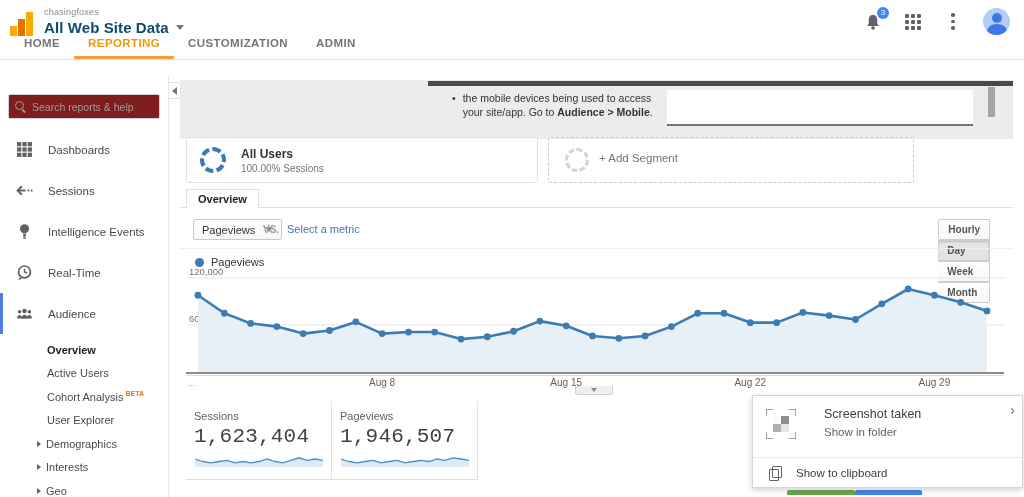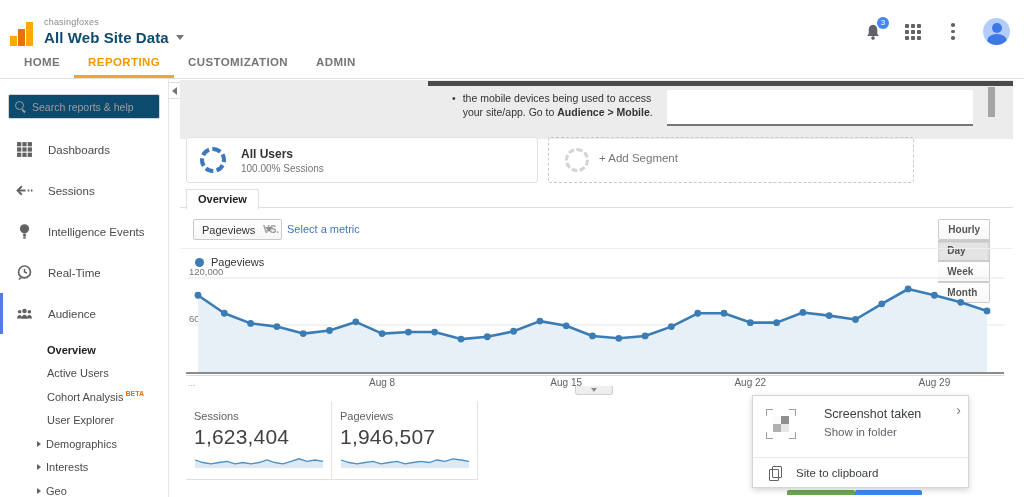--- a/index.html
+++ b/index.html
@@ -1,20 +1,20 @@
 <!DOCTYPE html>
 <html><head>
 <meta charset="utf-8">
 <style>
   * { margin:0; padding:0; box-sizing:border-box; }
   html,body { width:1024px; height:497px; overflow:hidden; background:#fff;
               font-family:"Liberation Sans", sans-serif; color:#333; }
 
   
-  #header { position:absolute; top:10px; left:0; width:1024px; height:69px;
+  #header { position:absolute; top:0; left:0; width:1024px; height:60px;
             background:#fff; border-bottom:1px solid #e2e2e2; z-index:5; }
   #logo { position:absolute; left:10px; top:10px; width:26px; height:26px; }
   #logo .bar { position:absolute; bottom:0; }
   #acct { position:absolute; left:44px; top:7px; }
   #acct .acct-name { font-size:9px; color:#8a8a8a; letter-spacing:.2px; }
   #acct .prop-row { display:flex; align-items:center; margin-top:2px; }
   #acct .prop-name { font-size:15px; color:#0c4a6e; font-weight:bold; letter-spacing:.1px; }
   .caret-down { width:0; height:0; border-left:4px solid transparent; border-right:4px solid transparent;
                 border-top:5px solid #757575; display:inline-block; margin-left:7px; }
   #hdr-icons { position:absolute; right:14px; top:8px; display:flex; align-items:center; gap:20px; }
@@ -32,21 +32,21 @@
   
   #nav { position:absolute; left:10px; bottom:0; display:flex; }
   .nav-tab { padding:0 14px; height:28px; line-height:25px; font-size:11.5px; letter-spacing:.4px;
              color:#757575; font-weight:bold; cursor:pointer; border-bottom:3px solid transparent; }
   .nav-tab.active { color:#f29900; border-bottom-color:#f2a338;text-align:center; }
 
   
   #sidebar { position:absolute; top:76px; left:0; width:169px; bottom:0; background:#fff;
              border-right:1px solid #e6e6e6; }
   #search-box { margin:18px 8px 0 8px; height:25px; border:1px solid #d4d4d4; border-radius:2px;
-                display:flex; align-items:center; padding:0 6px; background:#0c4a6e; }
+                display:flex; align-items:center; padding:0 6px; background:#7f1d1d; }
   .mag { position:relative; width:11px; height:11px; margin-right:6px; flex:none; }
   .mag::before { content:""; position:absolute; left:0; top:0; width:7px; height:7px;
                  border:1.4px solid #9e9e9e; border-radius:50%; }
   .mag::after { content:""; position:absolute; left:7.5px; top:7.5px; width:4px; height:1.6px;
                 background:#9e9e9e; transform:rotate(45deg); transform-origin:0 0; }
   #search-box span { font-size:10.5px; color:#9e9e9e; }
   #side-items { margin-top:10px; }
   .side-item { height:41px; display:flex; align-items:center; padding-left:13px; cursor:pointer;
                border-left:3px solid transparent; }
   .side-item.active { border-left-color:#4f7de0; }
@@ -122,25 +122,25 @@
                     border:1px solid #d0d0d0; border-top:none; border-radius:0 0 3px 3px;
                     display:flex; align-items:center; justify-content:center; cursor:pointer; }
   #chart-collapse .tri { width:0; height:0; border-left:3.5px solid transparent; border-right:3.5px solid transparent;
                          border-top:4px solid #8a8a8a; }
 
   
   #summary { position:absolute; left:6px; top:193px; display:flex; border-bottom:1px solid #e0e0e0; }
   .card { width:146px; height:78px; padding:9px 8px 0 8px; border-right:1px solid #e3e3e3; cursor:pointer; }
   .card:first-child { border-left:none; }
   .card .clabel { font-size:11px; color:#616161; }
-  .card .cvalue { font-size:21px; color:#424242; margin-top:3px; letter-spacing:.2px; }
+  .card .cvalue { font-size:21px; color:#424242; margin-top:3px; letter-spacing:.2px;font-family:Liberation Mono, monospace; }
   .card svg { margin-top:4px; }
 
   
-  #popup { position:absolute; left:752px; top:395px; width:217px; height:93px; background:#fff;
+  #popup { position:absolute; left:752px; top:395px; width:271px; height:93px; background:#fff;
            border:1px solid #d5d5d5; box-shadow:0 2px 6px rgba(0,0,0,.18); z-index:20; }
   #popup-thumb { position:absolute; left:13px; top:13px; width:30px; height:30px; }
   #popup-thumb .q { position:absolute; left:7px; top:7px; width:16px; height:16px;
                     background:conic-gradient(#8f8f8f 0 25%, #e6e6e6 0 50%, #b0b0b0 0 75%, #fafafa 0); }
   #popup-thumb .c { position:absolute; width:7px; height:7px; }
   #popup-thumb .tl { left:0; top:0; border-left:1.6px solid #9e9e9e; border-top:1.6px solid #9e9e9e; }
   #popup-thumb .tr { right:0; top:0; border-right:1.6px solid #9e9e9e; border-top:1.6px solid #9e9e9e; }
   #popup-thumb .bl { left:0; bottom:0; border-left:1.6px solid #9e9e9e; border-bottom:1.6px solid #9e9e9e; }
   #popup-thumb .br { right:0; bottom:0; border-right:1.6px solid #9e9e9e; border-bottom:1.6px solid #9e9e9e; }
   #popup-title { position:absolute; left:71px; top:11px; font-size:12.5px; color:#3c4043; }
@@ -422,17 +422,17 @@
       <span class="c bl"></span>
       <span class="c br"></span>
     <span class="q"></span>
   </div>
   <div id="popup-title">Screenshot taken</div>
   <div id="popup-sub">Show in folder</div>
   <div id="popup-chevron">›</div>
   <div id="popup-divider"></div>
   <div id="popup-copy">
     <span class="copy-ic"></span>
-    <span>Site to clipboard</span>
+    <span>Show to clipboard</span>
   </div>
 </div>
 <div id="bar-green"></div>
 <div id="bar-blue"></div>
 
 </body></html>

